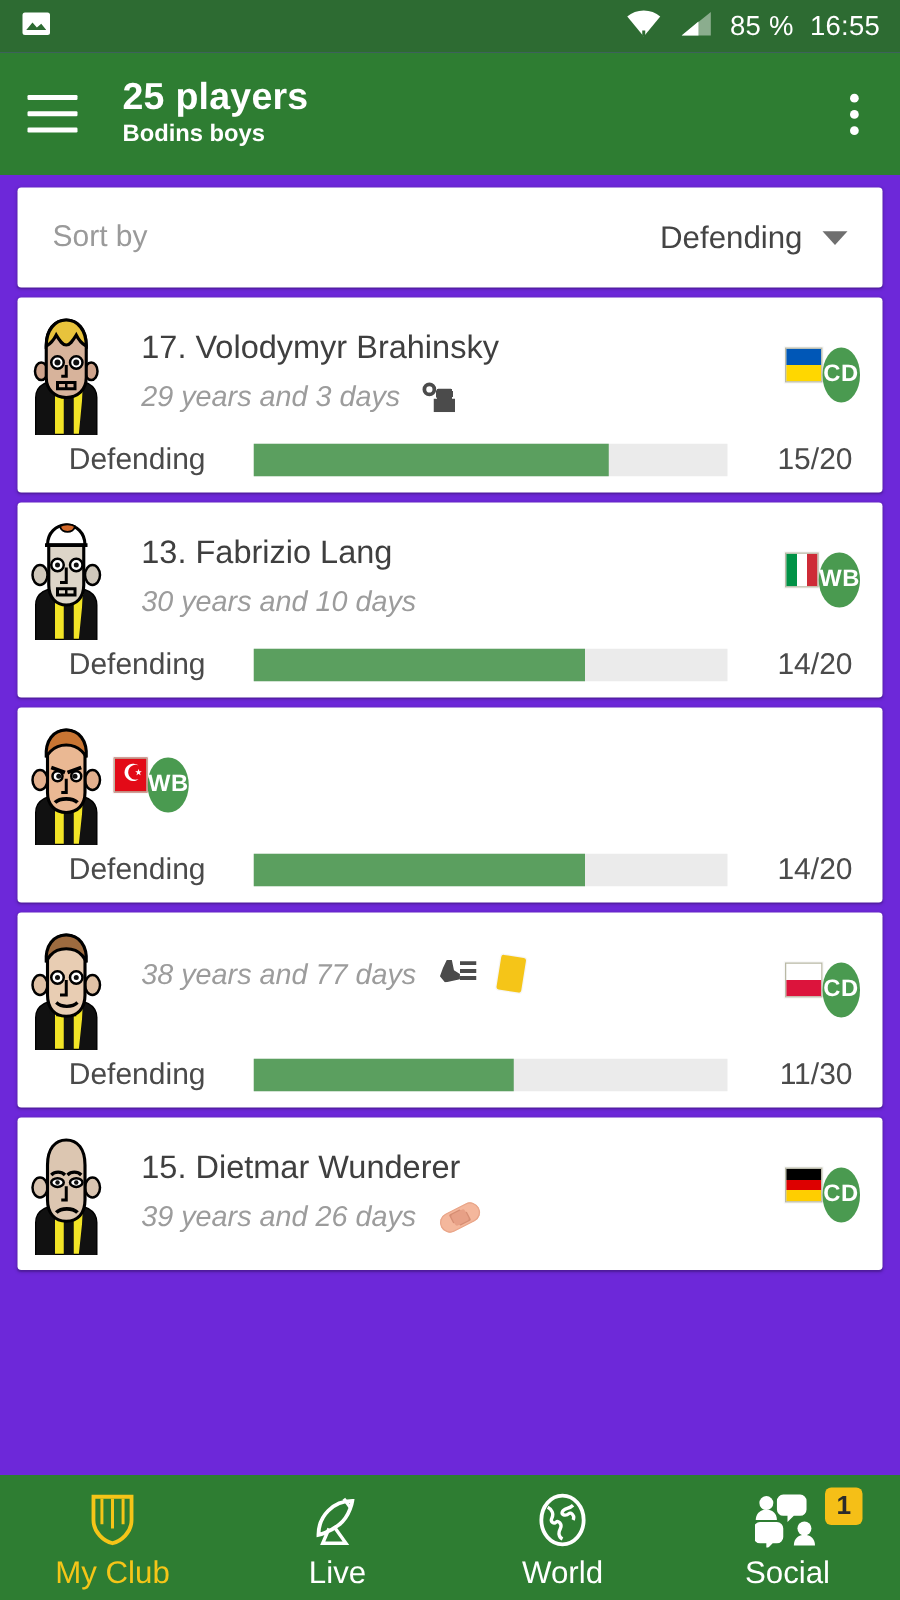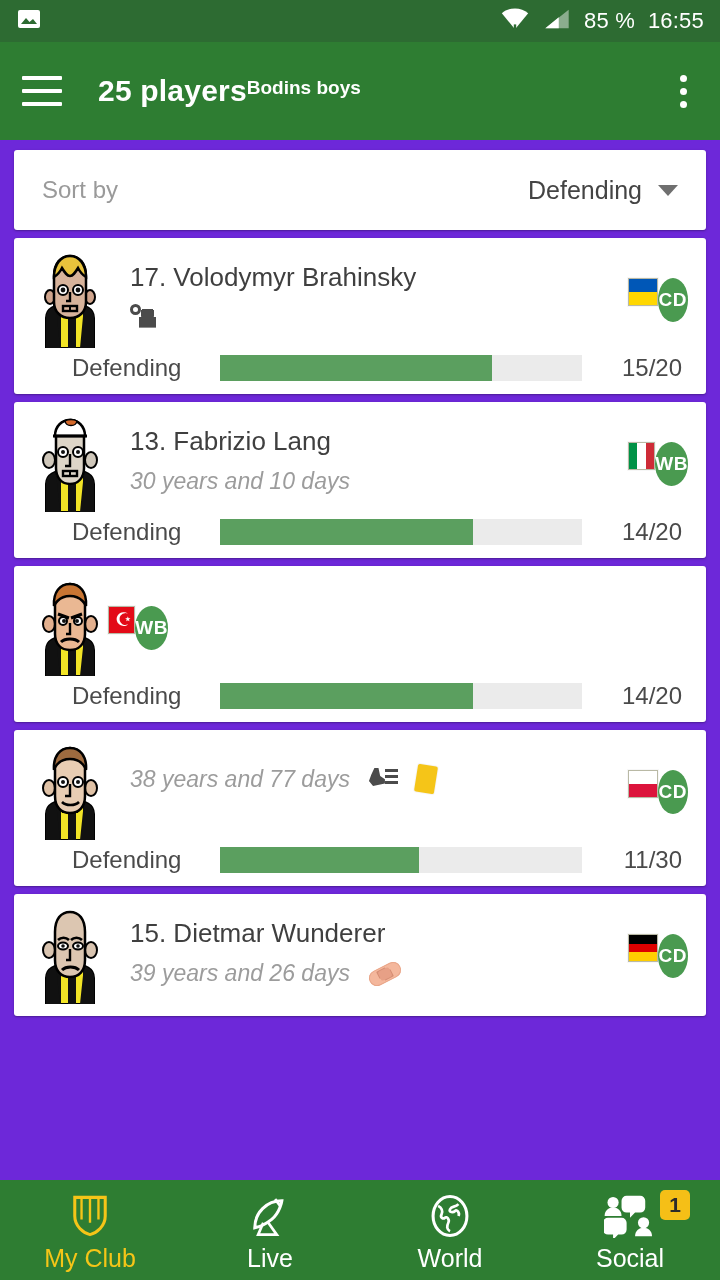--- a/index.html
+++ b/index.html
@@ -21,21 +21,21 @@
   .sb-text { font-size:22px; font-weight:400; letter-spacing:0.2px; color:#ffffff; }
 
   
   .appbar {
     height:98px; background:#2e7d32; display:flex; align-items:center;
     padding:0 22px; color:#fff; position:relative;
   }
   .hamburger { width:40px; height:30px; display:flex; flex-direction:column;
     justify-content:space-between; margin-right:36px; cursor:pointer; }
   .hamburger i { display:block; height:4px; background:#fff; border-radius:1px; }
-  .titles { display:flex; flex-direction:row; justify-content:center; }
+  .titles { display:flex; flex-direction:column; justify-content:center; }
   .title { font-size:30px; font-weight:bold; line-height:1.12; letter-spacing:0.2px; }
   .subtitle { font-size:19px; font-weight:bold; line-height:1.3; margin-top:2px; }
   .kebab { margin-left:auto; width:30px; height:42px; display:flex;
     flex-direction:column; align-items:center; justify-content:center; gap:6px; cursor:pointer; }
   .kebab span { width:7px; height:7px; border-radius:50%; background:#fff; display:block; }
 
   
   .content { position:absolute; top:140px; left:0; right:0; bottom:85px; overflow:hidden; }
 
   .card {
@@ -45,21 +45,21 @@
 
   
   .sortcard { height:80px; display:flex; align-items:center; padding:0 28px; margin-top:10px; }
   .sort-label { font-size:24px; color:#9a9a9a; }
   .sort-right { margin-left:auto; display:flex; align-items:center; gap:16px; }
   .sort-value { font-size:25px; color:#444444; }
   .caret { width:0;height:0;border-left:10px solid transparent;border-right:10px solid transparent;
            border-top:11px solid #6f6f6f; }
 
   
-  .player { padding:14px 18px 12px 18px; }
+  .player { padding:14px 18px 12px 1px; }
   .prow { display:flex; align-items:flex-start; }
   .avatar { width:76px; height:96px; flex:0 0 76px; position:relative; overflow:hidden; }
   .pinfo { margin-left:22px; flex:1; padding-top:10px; min-width:0; }
   .pname { font-size:26px; color:#3f3f3f; white-space:nowrap; }
   .page-row { display:flex; align-items:center; gap:18px; margin-top:11px; }
   .page-txt { font-size:23px; color:#9c9c9c; font-style:italic; }
   .pright { width:60px; flex:0 0 60px; display:flex; flex-direction:row; align-items:center; padding-top:10px;justify-content:space-between; }
   .flag { width:42px; height:28px; border:1px solid #b9b9a5; box-shadow:0 0 0 1px rgba(0,0,0,0.03); }
   .pos-badge {
     margin-top:16px; width:44px; height:44px; border-radius:50%;
@@ -193,20 +193,21 @@
             <circle cx="31" cy="38" r="2.4" fill="#111"></circle>
               <circle cx="46" cy="38" r="2.4" fill="#111"></circle>
             <path d="M38 40v9h-4" stroke="#000" stroke-width="2.4" fill="none"></path>
             <rect x="31" y="54" width="14" height="5" fill="none" stroke="#000" stroke-width="2.4"></rect>
             <path d="M38 54v5" stroke="#000" stroke-width="2"></path>
           </svg>
         </div>
         <div class="pinfo">
           <div class="pname">17. Volodymyr Brahinsky</div>
           <div class="page-row">
+            <span class="page-txt">29 years and 3 days</span>
             <span class="ic ic-captain"></span>
           </div>
         </div>
         <div class="pright">
           <div class="flag f-ua"></div>
           <div class="pos-badge">CD</div>
         </div>
       </div>
       <div class="statrow">
         <div class="stat-name">Defending</div>

